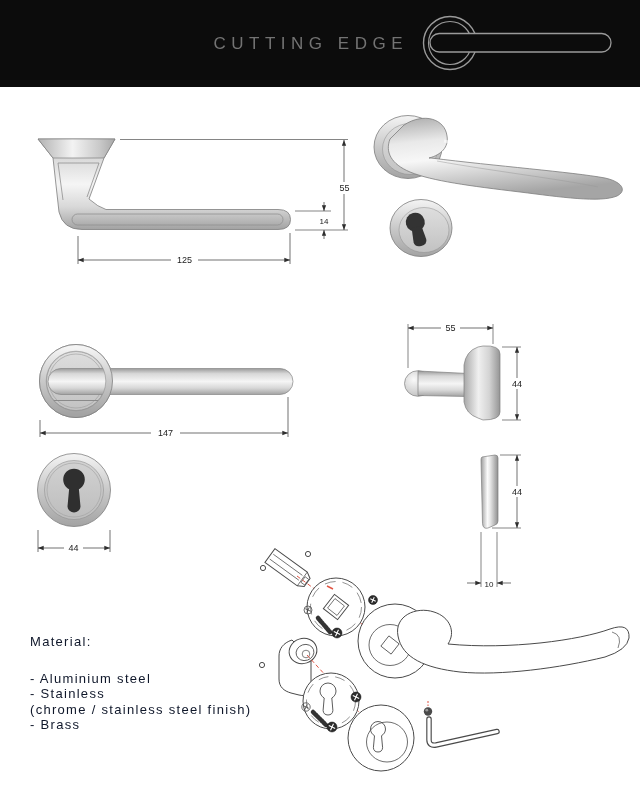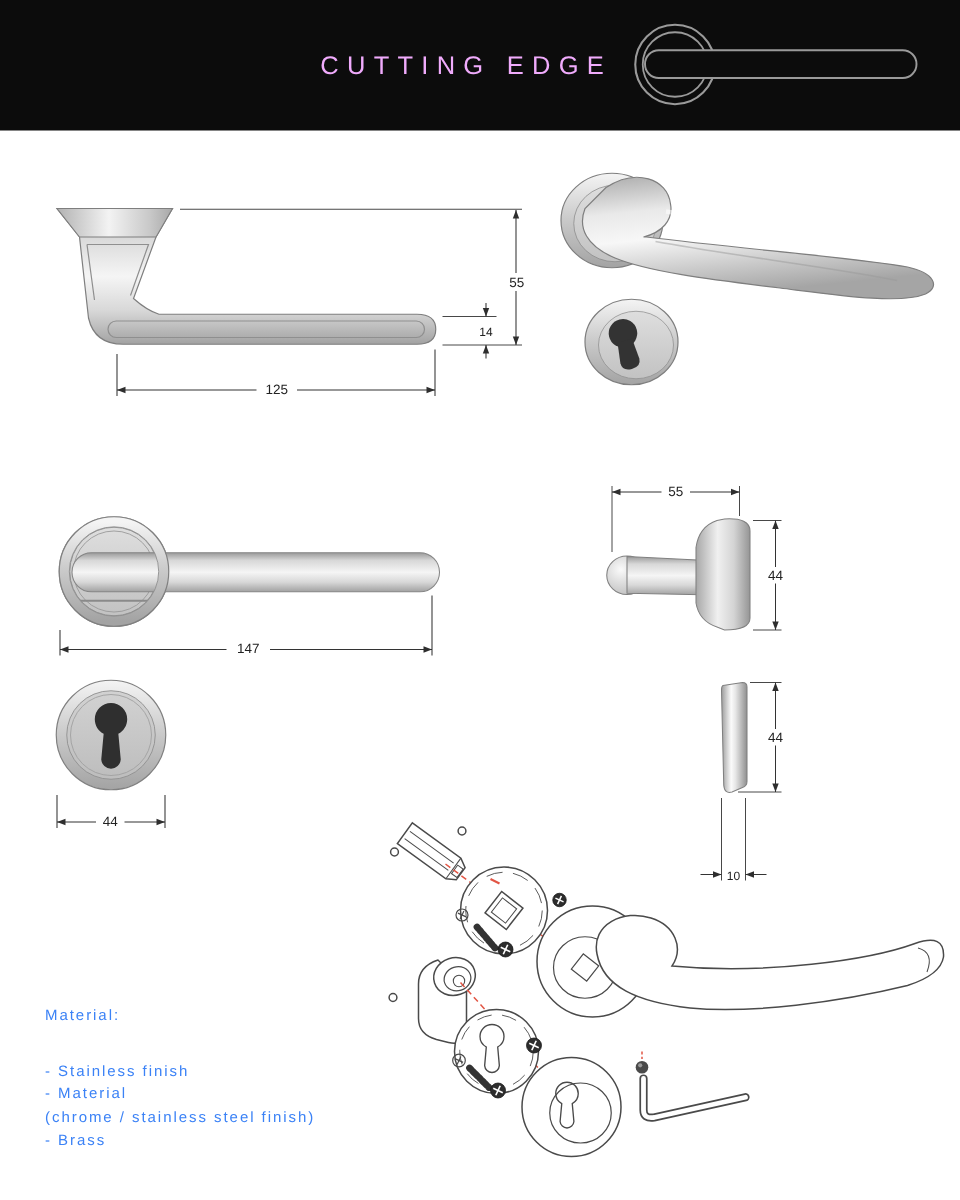--- a/index.html
+++ b/index.html
@@ -1,24 +1,24 @@
 <!DOCTYPE html>
 <html><head>
 <meta charset="utf-8">
 <style>
   html,body{margin:0;padding:0;background:#ffffff;}
   .page{position:relative;width:640px;height:800px;background:#ffffff;overflow:hidden;
         font-family:"Liberation Sans",sans-serif;}
   .hdr{position:absolute;left:0;top:0;width:640px;height:87px;background:#0c0c0c;
        display:flex;align-items:center;justify-content:flex-end;padding:0;box-sizing:border-box;}
-  .brand{color:#f0abfc;font-size:17px;letter-spacing:5.5px;font-weight:400;
+  .brand{color:#737373;font-size:17px;letter-spacing:5.5px;font-weight:400;
          margin-right:14px;white-space:nowrap;}
   .logo{margin-right:22px;flex:0 0 auto;}
   .draw{position:absolute;left:0;top:87px;}
-  .mat{position:absolute;left:30px;top:670px;color:#3b82f6;font-size:10px;
+  .mat{position:absolute;left:30px;top:634px;color:#0f172a;font-size:13px;
        letter-spacing:1.3px;line-height:15.5px;}
   .mat .title{margin-bottom:21px;}
   .dimtxt{font-size:9px;fill:#222;font-family:"Liberation Sans",sans-serif;}
   .dimtxt8{font-size:8px;fill:#222;font-family:"Liberation Sans",sans-serif;}
 </style>
 </head>
 <body>
 
 <div class="page">
 
@@ -327,19 +327,19 @@
       </g>
       <g>
         <path d="M429,719 L429,740 Q429,746 436,745 L497,731.5" stroke="#4a4a4a" stroke-width="5.5" stroke-linecap="round" stroke-linejoin="round"></path>
         <path d="M429,719 L429,740 Q429,746 436,745 L497,731.5" stroke="#ffffff" stroke-width="3.2" stroke-linecap="round" stroke-linejoin="round"></path>
       </g>
     </g>
   </svg>
 
   <div class="mat">
     <div class="title">Material:</div>
-    <div>- Stainless finish</div>
-    <div>- Material</div>
+    <div>- Aluminium steel</div>
+    <div>- Stainless</div>
     <div>(chrome / stainless steel finish)</div>
     <div>- Brass</div>
   </div>
 
 </div>
 
 </body></html>

